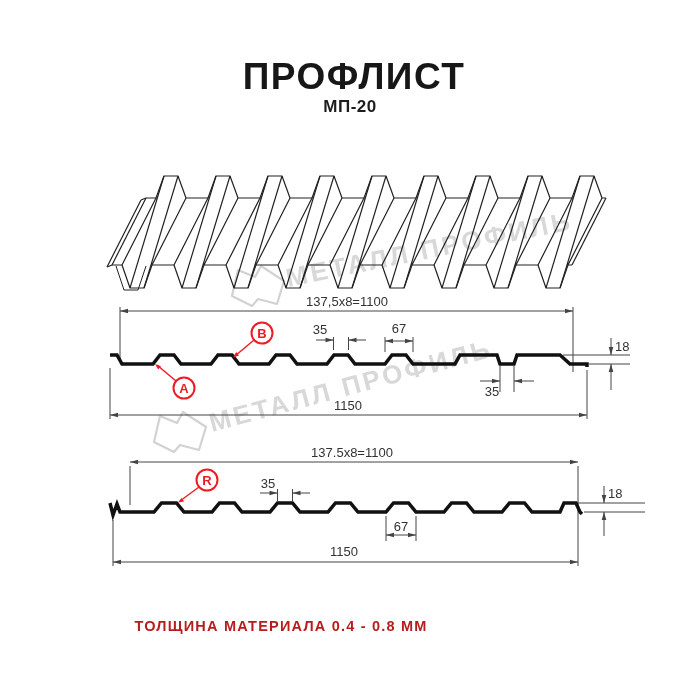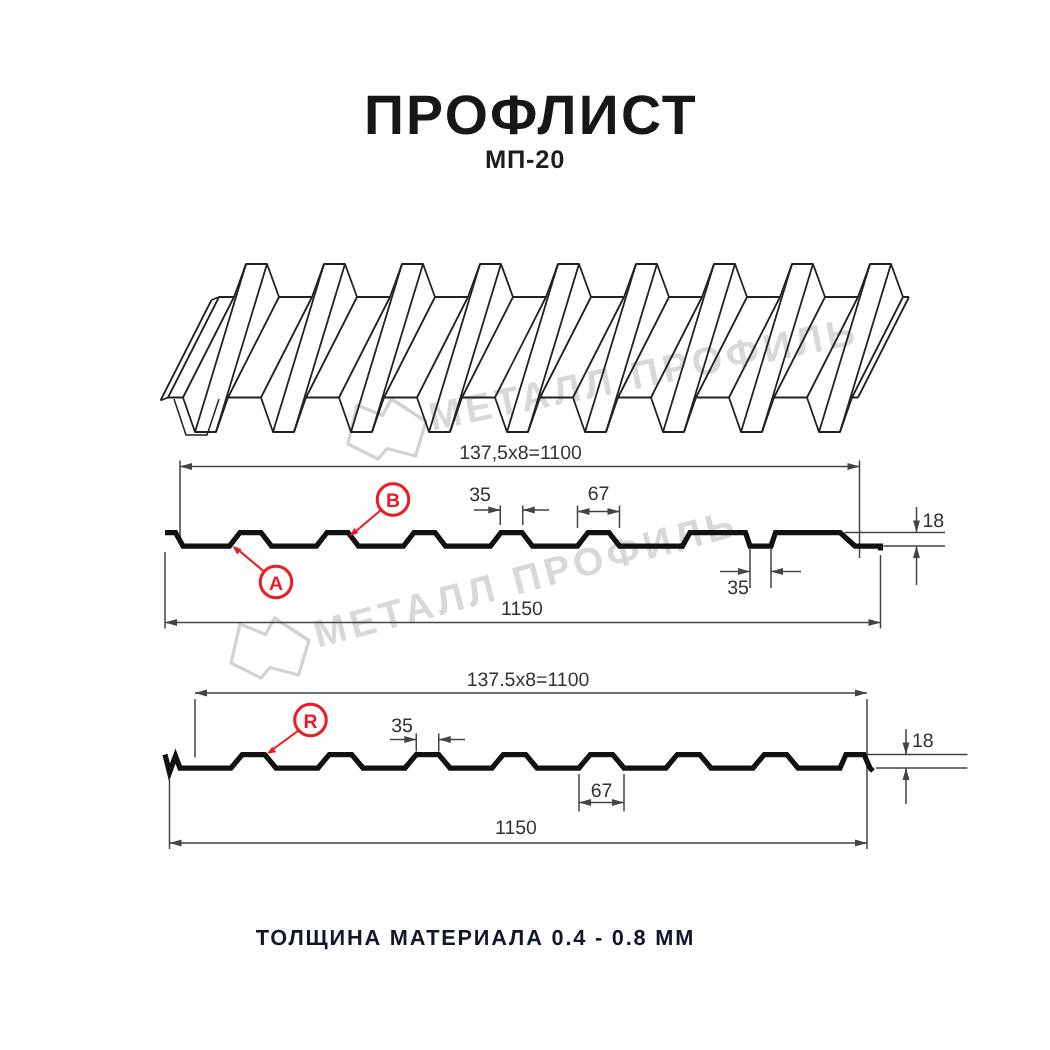--- a/index.html
+++ b/index.html
@@ -3,21 +3,21 @@
 <meta charset="utf-8">
 <style>
   html,body{margin:0;padding:0;background:#fff;}
   .page{position:relative;width:700px;height:700px;background:#fff;overflow:hidden;
         font-family:"Liberation Sans",sans-serif;}
   .title{position:absolute;left:4px;top:56px;width:700px;text-align:center;
          font-size:37px;font-weight:800;letter-spacing:1.5px;color:#171717;}
   .subtitle{position:absolute;left:0;top:97px;width:700px;text-align:center;
          font-size:17px;font-weight:700;letter-spacing:0.5px;color:#1d1d1d;}
   .footer{position:absolute;left:0;top:618px;width:562px;text-align:center;
-         font-size:14.5px;font-weight:600;letter-spacing:1.2px;color:#0f172a;padding-left:36px;}
+         font-size:14.5px;font-weight:600;letter-spacing:1.2px;color:#b91c1c;}
   svg.draw{position:absolute;left:0;top:0;}
   .dimtxt{font-family:"Liberation Sans",sans-serif;font-size:13px;fill:#333;}
   .lbltxt{font-family:"Liberation Sans",sans-serif;font-size:13px;font-weight:700;}
   .wmtxt{font-family:"Liberation Sans",sans-serif;font-size:26px;font-weight:700;letter-spacing:3px;}
 </style>
 </head>
 <body>
 
 <div class="page">
 

